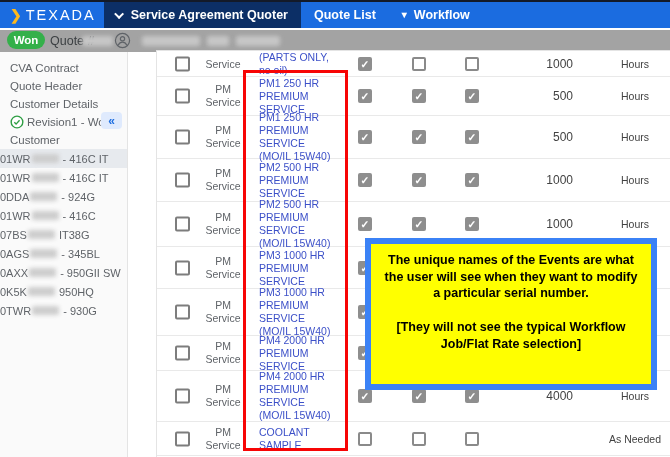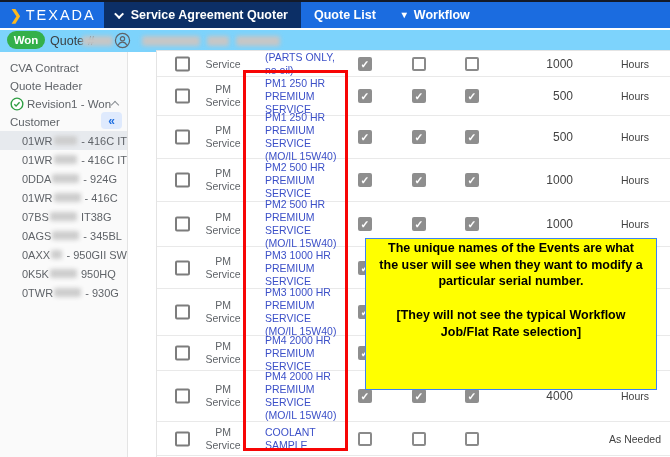--- a/index.html
+++ b/index.html
@@ -20,21 +20,21 @@
   .logo-chev{color:var(--logo-gold);font-weight:bold;font-size:14px;line-height:1;}
   .logo-text{font-weight:normal;font-size:14.5px;letter-spacing:2px;color:#fff;}
   .nav-item{display:flex;align-items:center;gap:7px;height:26px;padding:0 13px;
     font-size:12.5px;font-weight:bold;color:#fff;cursor:pointer;white-space:nowrap;}
   .nav-item.active{background:var(--tab-navy);margin-left:8px;}
   .chev-down{width:7px;height:7px;border-left:2px solid #fff;border-bottom:2px solid #fff;
     transform:rotate(-45deg) translateY(-2px);display:inline-block;}
   .caret-down{font-size:10px;line-height:1;}
 
   
-  .quotebar{position:absolute;left:0;top:30px;width:670px;height:22px;background:#7dd3fc;
+  .quotebar{position:absolute;left:0;top:30px;width:670px;height:22px;background:#a3a3a3;
     display:flex;align-items:center;}
   .won-badge{position:absolute;left:7px;top:1px;width:38px;height:18px;border-radius:9px;
     background:var(--won-green);color:#fff;font-size:11.5px;font-weight:bold;
     display:flex;align-items:center;justify-content:center;}
   .quote-label{position:absolute;left:50px;top:4px;font-size:12.5px;color:#3c4043;font-weight:500;}
   .blur{display:inline-block;background:#c6c6c6;filter:blur(2px);border-radius:2px;height:10px;}
   .qb-blur1{position:absolute;left:82px;top:6px;width:31px;}
   .person-ico{position:absolute;left:114px;top:2px;}
   .qb-blur2{position:absolute;left:142px;top:6px;width:58px;}
   .qb-blur3{position:absolute;left:207px;top:6px;width:22px;}
@@ -44,48 +44,48 @@
   .sidebar{position:absolute;left:0;top:52px;width:128px;height:405px;background:#fafafa;
     border-right:1px solid var(--divider);padding-top:7px;}
   .side-item{height:18px;display:flex;align-items:center;padding-left:10px;
     font-size:11.5px;color:var(--text-gray);cursor:pointer;white-space:nowrap;position:relative;}
   .collapse-btn{position:absolute;left:101px;top:60px;width:21px;height:17px;border-radius:4px;
     background:#dfeafd;color:#1f6fe0;font-size:12px;font-weight:bold;
     display:flex;align-items:center;justify-content:center;cursor:pointer;}
   .rev-ico{margin-right:3px;flex:0 0 auto;}
   .chev-up{position:absolute;right:9px;top:7px;width:6px;height:6px;
     border-top:1.5px solid #8a8f94;border-right:1.5px solid #8a8f94;transform:rotate(-45deg);}
-  .serial{height:19px;display:flex;align-items:center;padding-left:22px;
+  .serial{height:19px;display:flex;align-items:center;padding-left:0;
     font-size:11px;color:var(--text-gray);cursor:pointer;white-space:nowrap;}
   .serial.selected{background:var(--sidebar-selected);}
   .s-blur{width:27px;height:9px;margin:0 4px 0 1px;background:#cdcdcd;}
 
   
   .content{position:absolute;left:156px;top:50px;width:514px;height:407px;background:#fff;
     border-top:1px solid var(--divider);border-left:1px solid var(--divider);}
   .trow{position:relative;border-bottom:1px solid #e9e9e9;}
   .cell{position:absolute;top:50%;transform:translateY(-50%);}
   .c-select{left:18px;}
   .c-type{left:38px;width:56px;text-align:center;font-size:10.5px;color:var(--text-gray);line-height:13px;}
-  .c-event{left:108px;width:86px;font-size:10.5px;color:var(--link-blue);line-height:13px;cursor:pointer;}
+  .c-event{left:102px;width:86px;font-size:10.5px;color:var(--link-blue);line-height:13px;cursor:pointer;}
   .c-value{left:360px;width:56px;text-align:right;font-size:12px;color:var(--text-dark);}
   .c-unit{left:438px;width:80px;text-align:center;font-size:10.5px;color:var(--text-dark);}
   .cb{display:inline-block;width:14px;height:14px;border-radius:2px;}
   .cb.unchecked{border:2px solid #8a8a8a;background:#fff;}
   .cb.checked{background:var(--check-gray);color:#fff;font-size:10.5px;line-height:14px;
     text-align:center;font-weight:bold;}
   .cb.select-cb{width:15px;height:15px;border:2px solid #7d7d7d;background:#fff;cursor:pointer;}
   .flag-slot{position:absolute;top:50%;transform:translateY(-50%);cursor:pointer;}
 
   
   .red-outline{position:absolute;left:243px;top:70px;width:105px;height:381px;
     border:3px solid var(--red-outline);z-index:5;pointer-events:none;}
   .callout{position:absolute;left:365px;top:238px;width:292px;height:152px;
-    background:var(--callout-yellow);border:1px solid #3b82f6;z-index:6;
-    padding:1px 13px 0;text-align:center;font-weight:bold;font-size:12.5px;
+    background:var(--callout-yellow);border:6px solid #3b82f6;z-index:6;
+    padding:8px 13px 0;text-align:center;font-weight:bold;font-size:12.5px;
     line-height:1.33;color:#000;}
   .callout p + p{margin-top:17px;}
 </style>
 </head>
 <body>
 
 <div class="screen">
 
   <header class="navbar">
     <div class="logo">
@@ -115,20 +115,21 @@
       <path d="M5.8 18.6c1.5-2.9 3.8-4.3 6.2-4.3s4.7 1.4 6.2 4.3" fill="none" stroke="#5f6368" stroke-width="1.7"></path>
     </svg>
     <span class="blur qb-blur2"></span>
     <span class="blur qb-blur3"></span>
     <span class="blur qb-blur4"></span>
   </div>
 
   <aside class="sidebar">
     <div class="side-item">CVA Contract</div>
     <div class="side-item">Quote Header</div>
+    <div class="side-item">Customer Details</div>
     <div class="side-item">
       <svg class="rev-ico" width="14" height="14" viewBox="0 0 24 24">
         <circle cx="12" cy="12" r="10" fill="#fff" stroke="#2f9e44" stroke-width="2.4"></circle>
         <path d="M7.4 12.6l3 3 6-6.6" fill="none" stroke="#2f9e44" stroke-width="2.4"></path>
       </svg>
       <span>Revision1 - Won</span>
       <span class="chev-up"></span>
     </div>
     <div class="side-item">Customer</div>
     <div id="serial-list">

